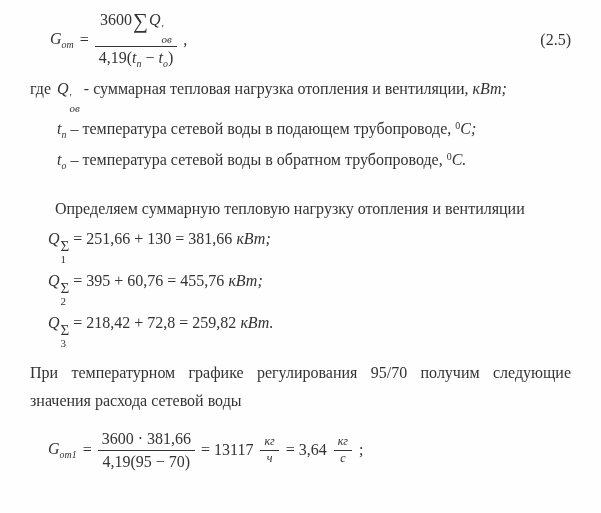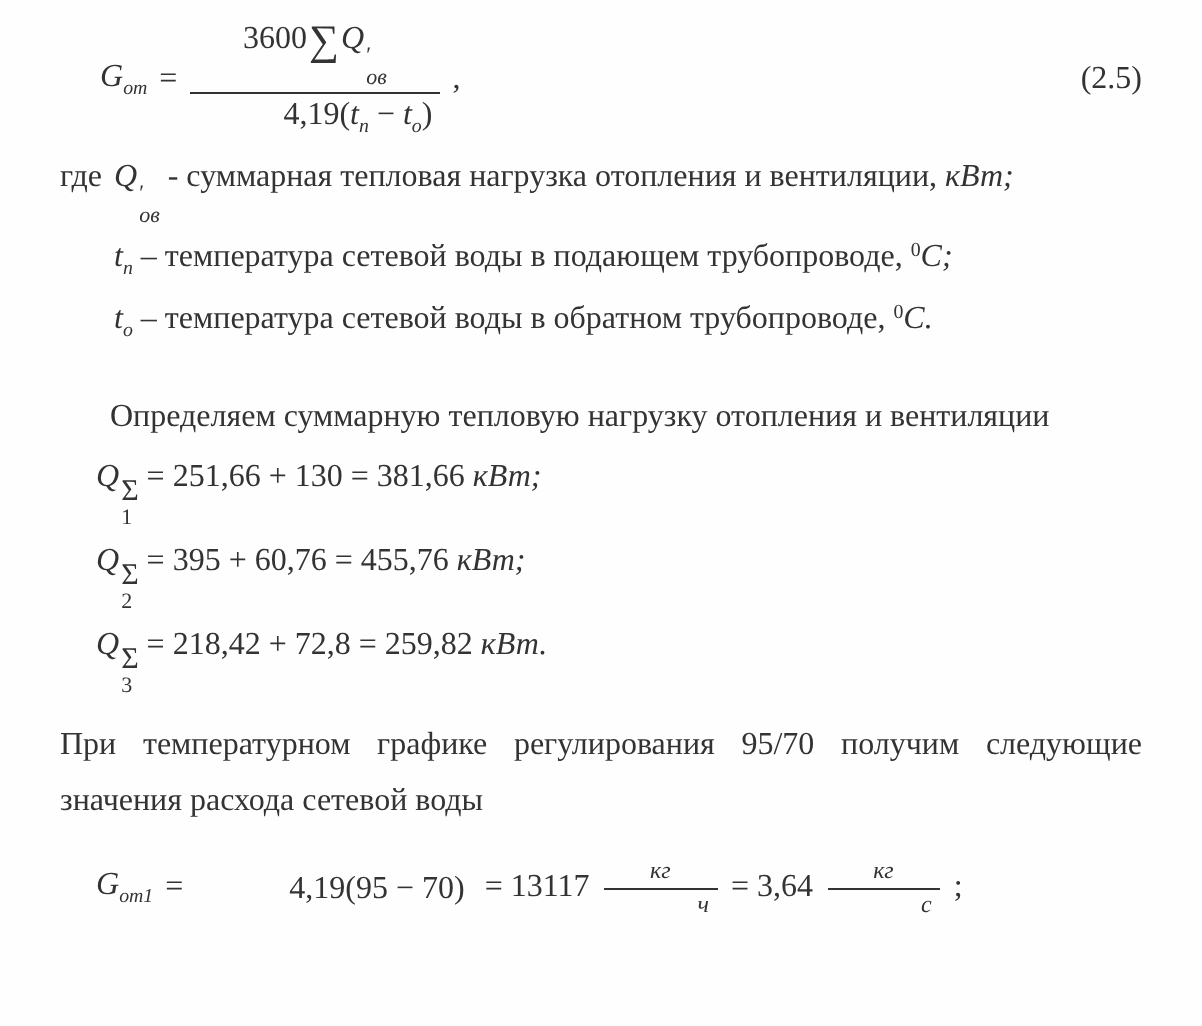--- a/index.html
+++ b/index.html
@@ -12,21 +12,21 @@
   .page { padding: 6px 30px 0 30px; }
   .para { margin: 0; line-height: 1.75; }
   .indent { text-indent: 25px; }
   .it { font-style: italic; }
   sub { font-size: 0.62em; vertical-align: -0.4em; }
   sup { font-size: 0.62em; vertical-align: 0.5em; }
   .eq-row { display: flex; justify-content: space-between; align-items: center; margin: 4px 0 4px 20px; }
   .math { display: inline-flex; align-items: center; gap: 6px; }
   .frac { display: inline-block; text-align: center; vertical-align: middle; line-height: 1.25; font-family: Liberation Serif, serif; }
   .frac .num { display: block; border-bottom: 1px solid #333; padding: 0 4px 1px; }
-  .frac .den { display: block; padding: 1px 4px 0; margin-left: 43px; }
+  .frac .den { display: block; padding: 1px 4px 0; }
   .frac.small { font-size: 12px; line-height: 1.15; margin: 0 1px; }
   .big-sum { font-size: 21px; line-height: 1; vertical-align: -3px; margin: 0 1px; font-style: normal; }
   .stack { display: inline-flex; flex-direction: column; align-items: flex-start; line-height: 1; vertical-align: -7px; margin-left: 1px; }
   .stack .ssup { font-size: 11px; font-style: normal; }
   .stack .ssub { font-size: 11px; }
   .stack.big .ssup { font-size: 15px; }
   .stack.big .ssub { font-size: 11px; font-style: normal; }
   .where-line { line-height: 1.85; margin: 0; }
   .kw { display: inline-block; width: 27px; }
   .tpad { padding-left: 27px; }
@@ -81,20 +81,21 @@
           <span class="ssub">3</span>
         </span></span> <span>= 218,42 + 72,8 = 259,82</span> <span class="it">кВт.</span></div>
 
   <p class="para closing1">При температурном графике регулирования 95/70 получим следующие</p>
   <p class="para">значения расхода сетевой воды</p>
 
   <div class="formula-line">
     <span class="it"><span>G</span><sub>от1</sub></span>
     <span>=</span>
     <span class="frac">
+        <span class="num">3600 · 381,66</span>
         <span class="den">4,19(95 − 70)</span>
       </span>
     <span>= 13117</span>
     <span class="frac small it">
         <span class="num">кг</span>
         <span class="den">ч</span>
       </span>
     <span>= 3,64</span>
     <span class="frac small it">
         <span class="num">кг</span>

